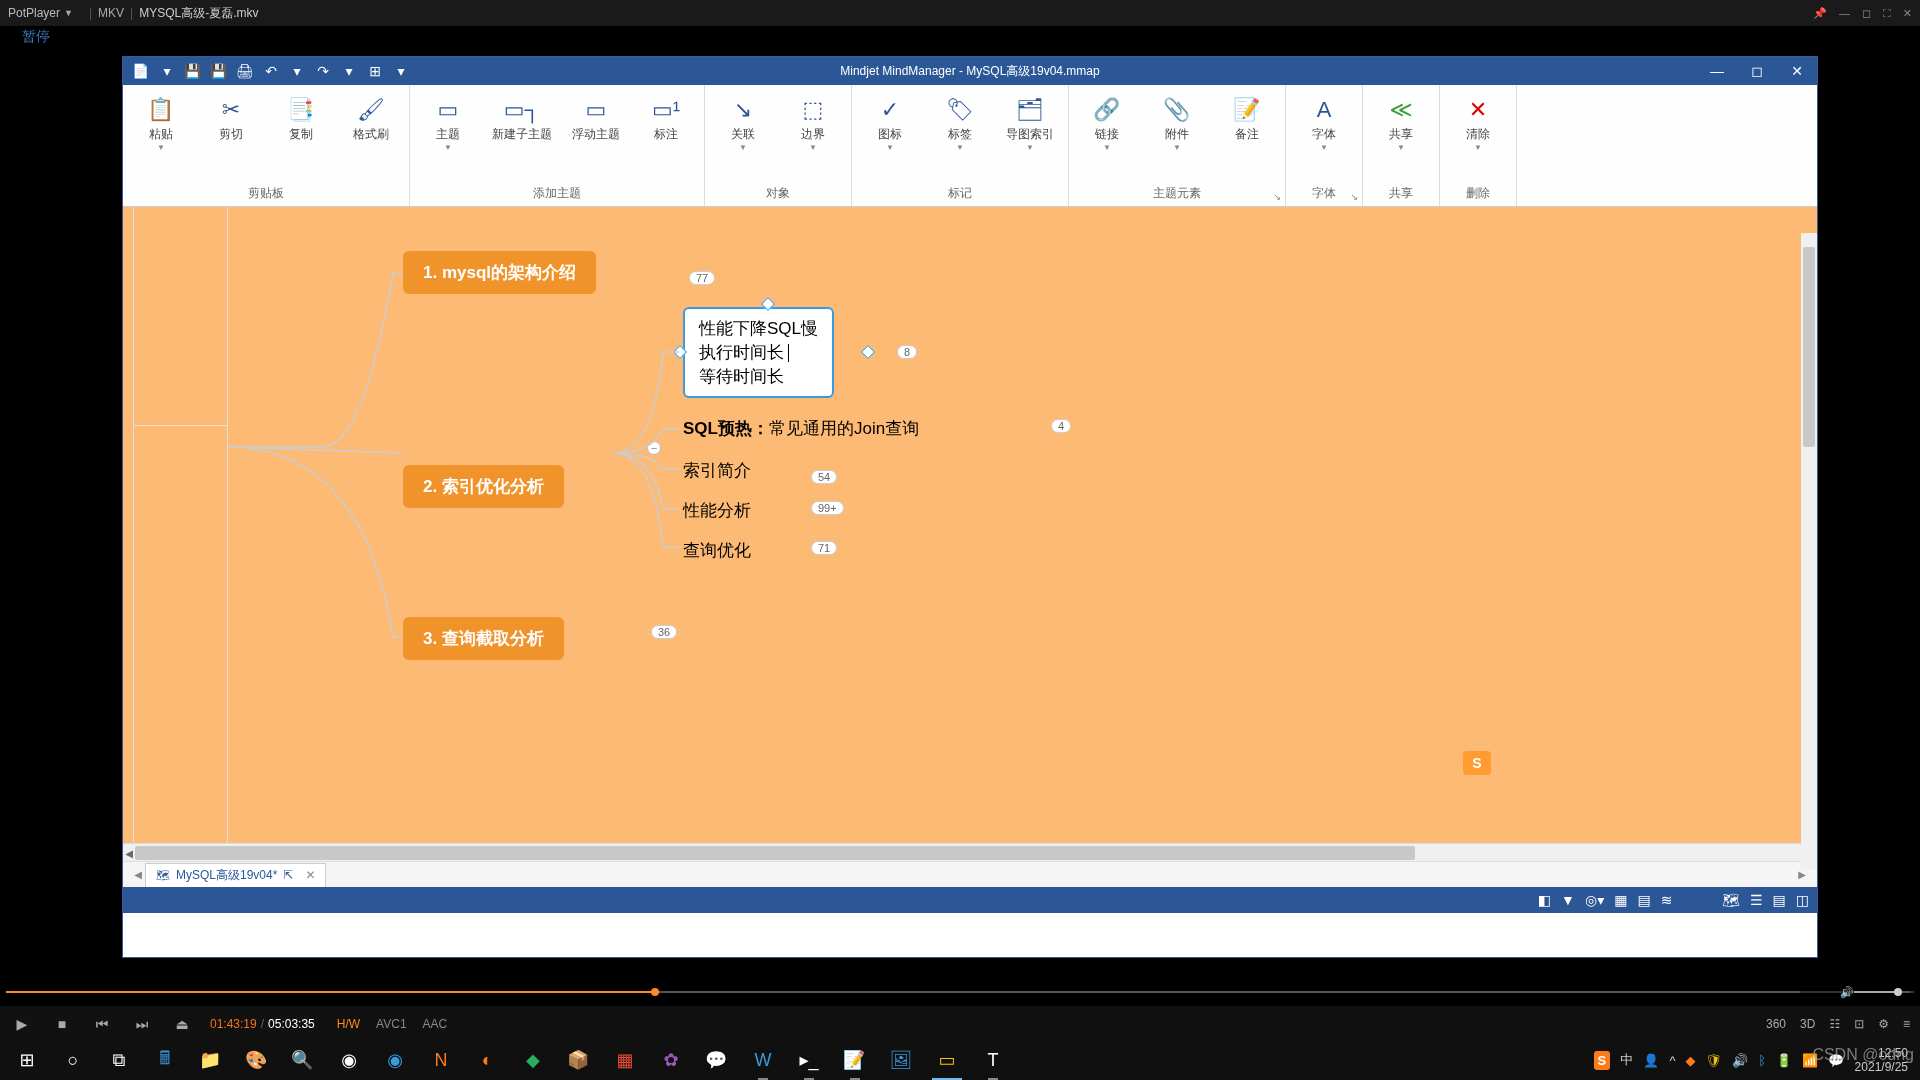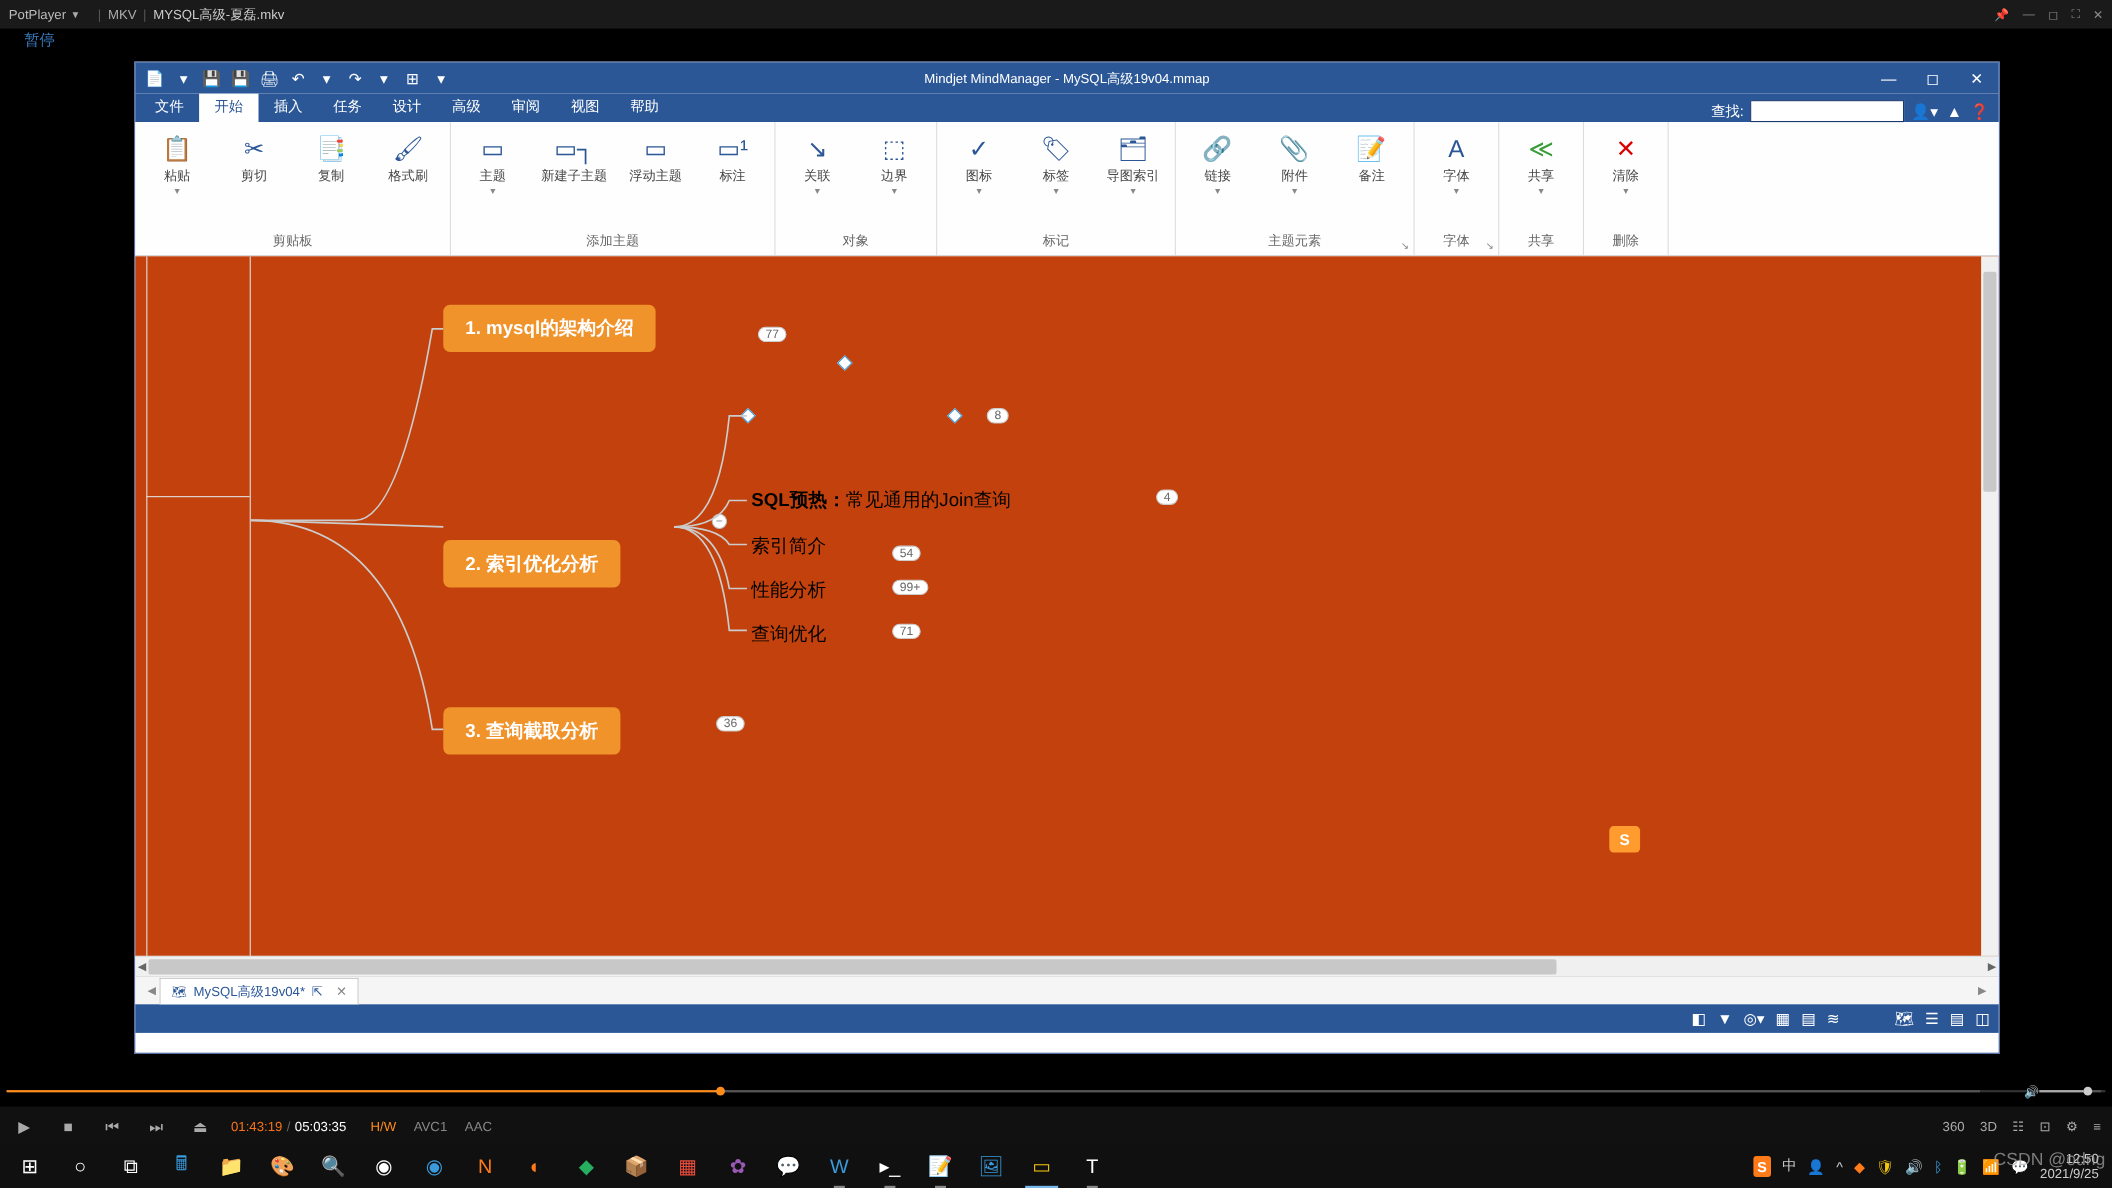--- a/index.html
+++ b/index.html
@@ -44,21 +44,21 @@
 .ribbon-btn.wide { min-width: 68px; }
 .ribbon-icon { font-size: 22px; color: #2b5797; height: 30px; display: flex; align-items: center; }
 .ribbon-icon.red { color: #d00; }
 .ribbon-icon.green { color: #3a9d3a; }
 .ribbon-label { margin-top: 2px; text-align: center; line-height: 1.2; }
 .ribbon-caret { font-size: 8px; color: #888; margin-top: 2px; }
 .ribbon-group-name { font-size: 12px; color: #666; padding: 2px 0; text-align: center; width: 100%; }
 .group-expand { position: absolute; bottom: 4px; right: 4px; font-size: 9px; color: #888; }
 
 
-.mm-canvas { position: relative; height: 636px; background: #c2410c; overflow: hidden; }
+.mm-canvas { position: relative; height: 636px; background: #fdba74; overflow: hidden; }
 .guide-v { position: absolute; top: 0; bottom: 0; width: 1px; background: #e0e0e0; }
 .guide-h { position: absolute; left: 0; right: 0; height: 1px; background: #e0e0e0; }
 
 
 .topic { position: absolute; border-radius: 6px; padding: 10px 20px; font-size: 17px; font-weight: bold; color: #fff; background: #f0932b; }
 .topic.selected { background: #fff; color: #000; border: 2px solid #3a9bdc; }
 .sub-topic { position: absolute; font-size: 17px; color: #000; }
 .sub-topic .sql-bold { font-weight: bold; }
 .badge { position: absolute; border: 1px solid #ccc; border-radius: 10px; padding: 0 6px; font-size: 11px; color: #666; background: #fff; }
 .node-handle { position: absolute; width: 10px; height: 10px; background: #fff; border: 1.5px solid #3a9bdc; transform: rotate(45deg); }
@@ -169,42 +169,20 @@
         <span class="mm-qa-btn">▾</span>
       </div>
     <div class="mm-title">Mindjet MindManager - MySQL高级19v04.mmap</div>
     <div class="mm-win-controls">
       <span>—</span>
       <span>◻</span>
       <span>✕</span>
     </div>
   </div>
 
-  <div class="mm-menubar">
-    <div id="mm-tabs" style="display:flex;">
-        <div class="tab">文件</div>
-        <div class="tab active">开始</div>
-        <div class="tab">插入</div>
-        <div class="tab">任务</div>
-        <div class="tab">设计</div>
-        <div class="tab">高级</div>
-        <div class="tab">审阅</div>
-        <div class="tab">视图</div>
-        <div class="tab">帮助</div>
-      </div>
-    <div class="mm-search">
-      <span class="mm-search-label">查找:</span>
-      <input class="mm-search-input" style="">
-      <div class="mm-search-icons">
-        <span>👤▾</span>
-        <span>▲</span>
-        <span>❓</span>
-      </div>
-    </div>
-  </div>
 
   <div class="mm-ribbon" id="mm-ribbon">
       <div class="ribbon-group">
         <div class="ribbon-items">
           <div class="ribbon-btn wide">
             <div class="ribbon-icon">📋</div>
             <div class="ribbon-label">粘贴</div>
             <div class="ribbon-caret">▼</div>
           </div>
           <div class="ribbon-btn wide">
@@ -339,20 +317,25 @@
 
     <div class="topic" style="left:280px; top:44px;"><span>1. mysql的架构介绍</span></div>
     <div class="badge" style="left:566px; top:52px;margin-top:12px;">77</div>
 
     <div class="topic" style="left:280px; top:226px;margin-top:32px;"><span>2. 索引优化分析</span></div>
     <div class="collapse-handle" style="left:524px; top:234px;">−</div>
 
     <div class="topic" style="left:280px; top:410px;"><span>3. 查询截取分析</span></div>
     <div class="badge" style="left:528px; top:418px;text-align:right;">36</div>
 
+    <div class="topic selected" style="left:560px; top:100px; padding:8px 14px; font-weight:normal; line-height:1.4;">
+      <div><span>性能下降SQL慢</span></div>
+      <div><span>执行时间长</span><span class="text-cursor"></span></div>
+      <div><span>等待时间长</span></div>
+    </div>
     <div class="node-handle" style="left:640px; top:92px;"></div>
     <div class="node-handle" style="left:552px; top:140px;"></div>
     <div class="node-handle" style="left:740px; top:140px;"></div>
     <div class="badge" style="left:774px; top:138px;">8</div>
 
     <div class="sub-topic" style="left:560px; top:210px;">
       <span class="sql-bold">SQL预热：</span><span>常见通用的Join查询</span>
     </div>
     <div class="badge" style="left:928px; top:212px;">4</div>
 

